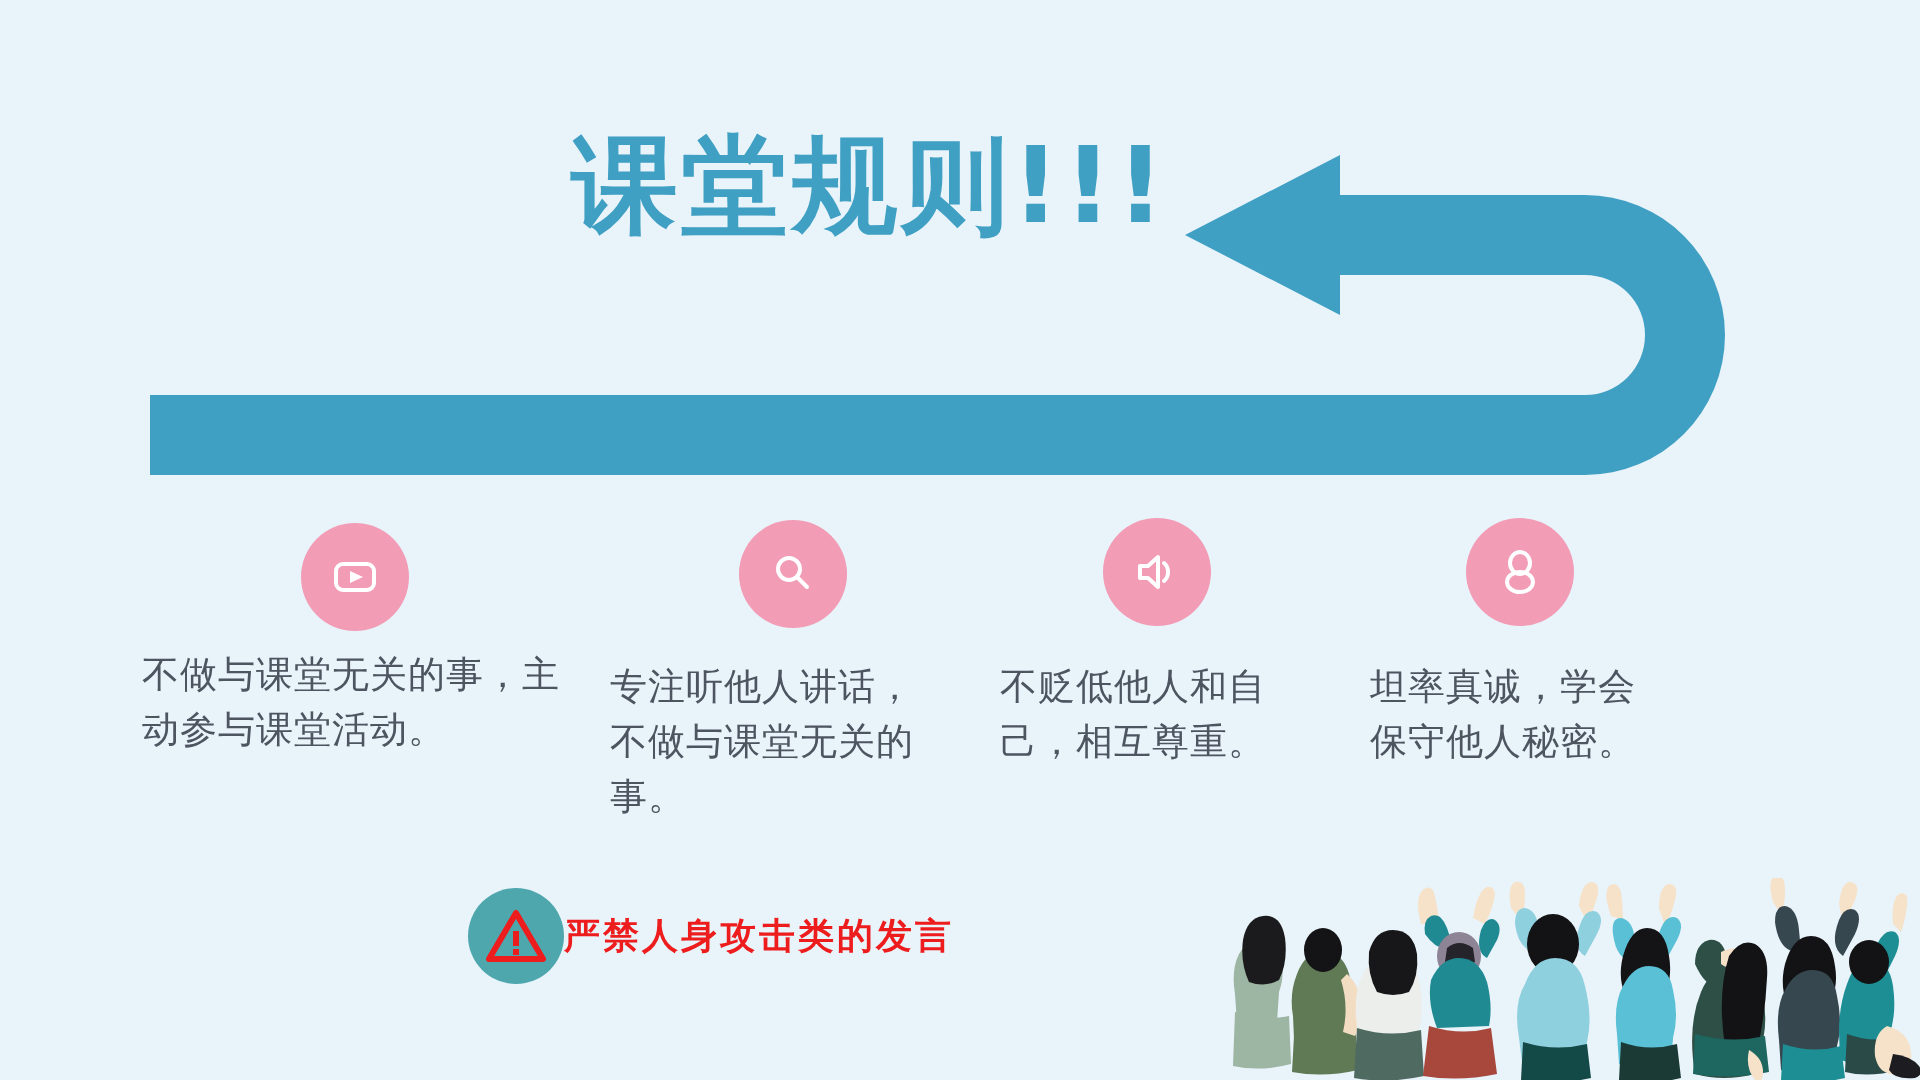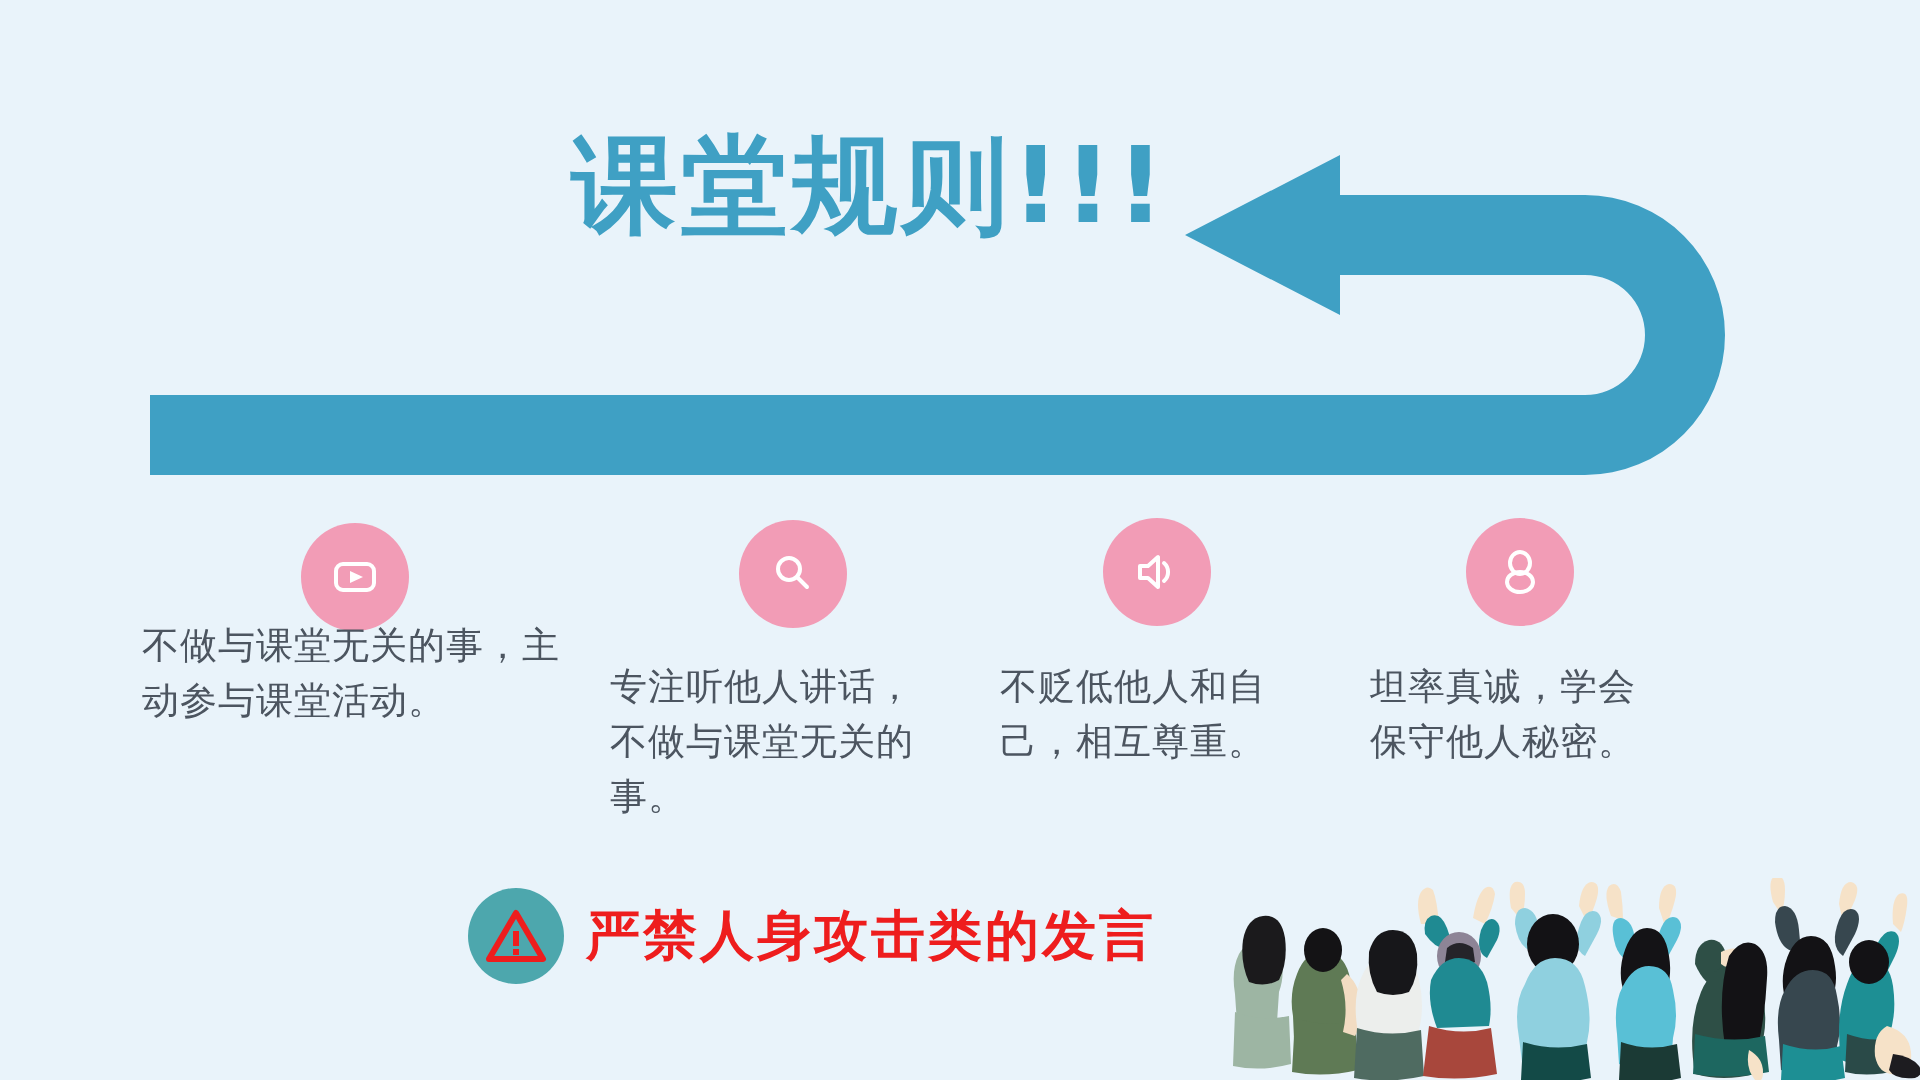--- a/index.html
+++ b/index.html
@@ -63,21 +63,21 @@
 
   
   .rule-text {
     position: absolute;
     color: #4c5560;
     font-family: "Liberation Serif", "DejaVu Serif", serif;
     font-size: 37px;
     line-height: 1.48;
     letter-spacing: 1px;
   }
-  #rule-text-0 { left: 142px; top: 619px; width: 420px; }
+  #rule-text-0 { left: 142px; top: 648px; width: 420px; }
   #rule-text-1 { left: 610px; top: 660px; width: 340px; }
   #rule-text-2 { left: 1000px; top: 660px; width: 290px; }
   #rule-text-3 { left: 1370px; top: 660px; width: 300px; }
 
   
   #warning {
     position: absolute;
     left: 468px;
     top: 888px;
     display: flex;
@@ -87,25 +87,24 @@
     width: 96px;
     height: 96px;
     border-radius: 50%;
     background: #4da7ad;
     display: flex;
     align-items: center;
     justify-content: center;
     flex: none;
   }
   #warning-label {
-    margin-left: 22px;
     color: #ee1d1d;
     font-family: "Liberation Serif", "DejaVu Serif", serif;
     font-weight: bold;
-    font-size: 54px;
+    font-size: 36px;
     letter-spacing: 3px;
     white-space: nowrap;
   }
 
   
   #people {
     position: absolute;
     left: 1225px;
     top: 878px;
     width: 700px;

